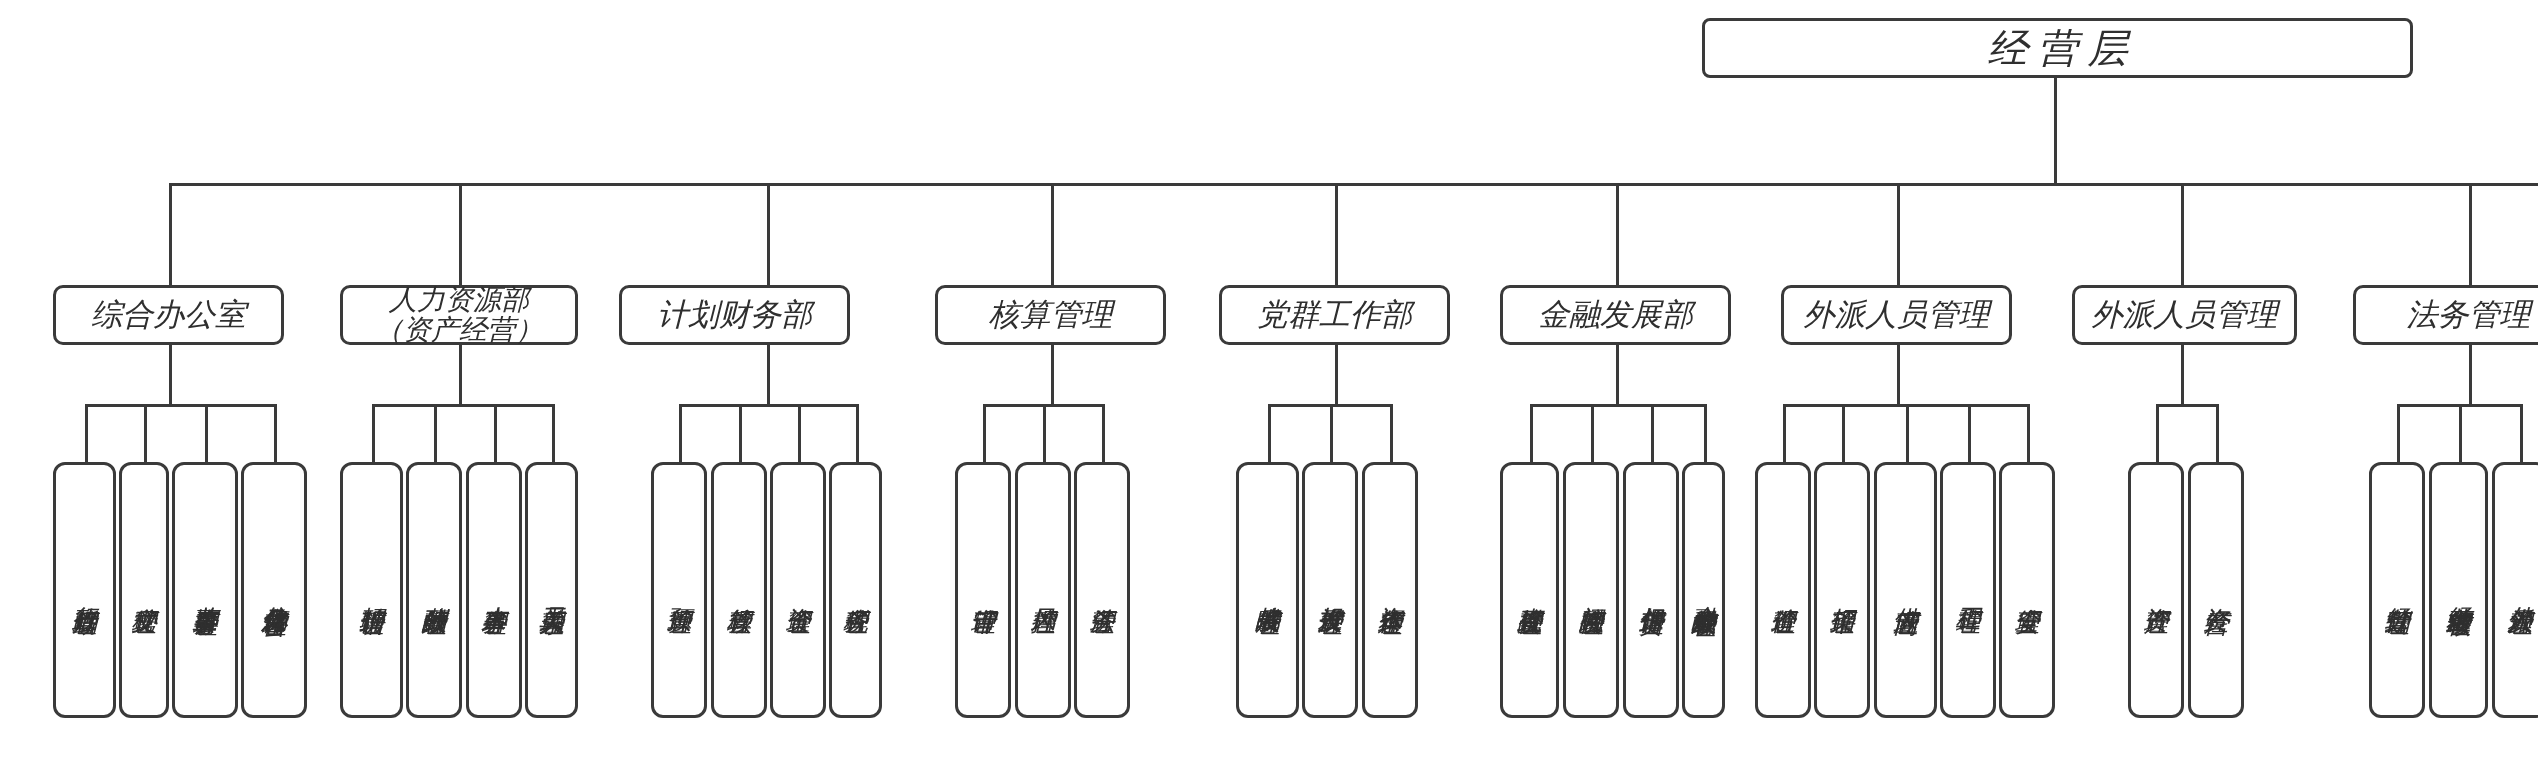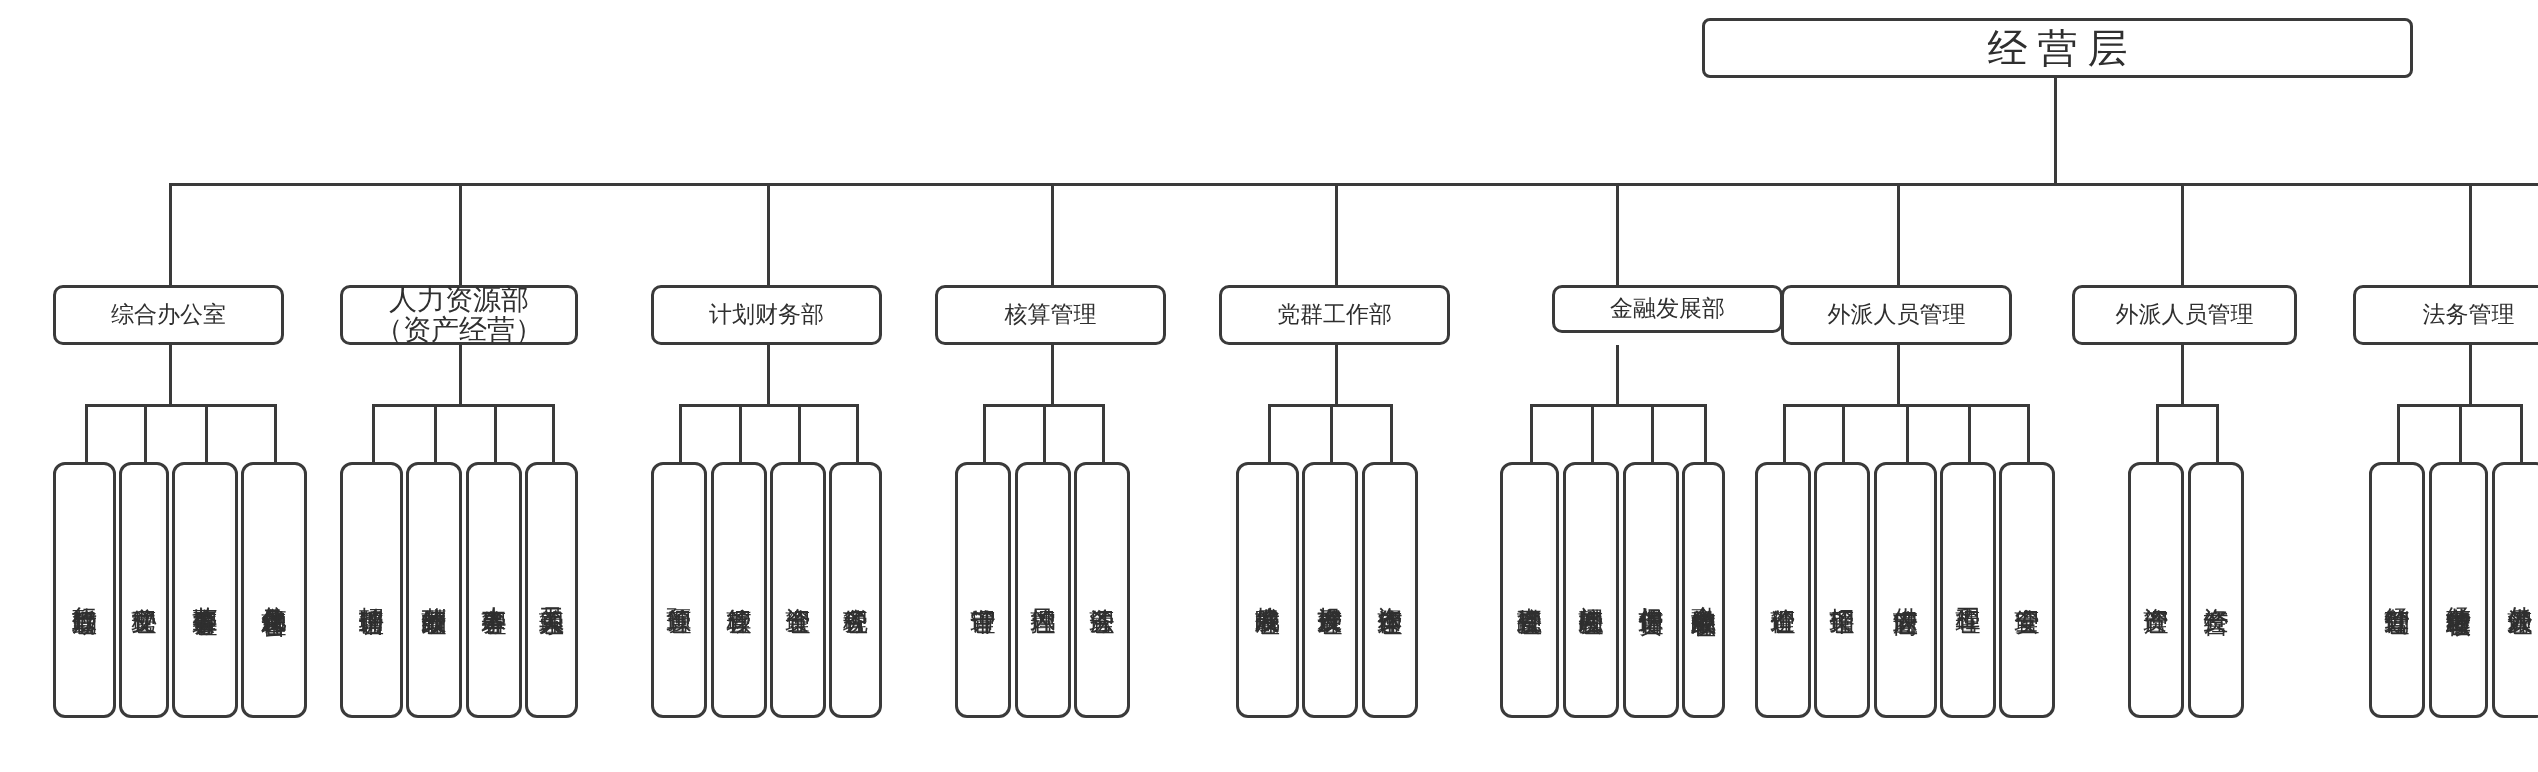--- a/index.html
+++ b/index.html
@@ -7,20 +7,21 @@
     font-family:"Liberation Sans","DejaVu Sans",sans-serif;
     color:#333333;
     -webkit-font-smoothing:antialiased;
   }
   #chart-root{
     position:relative;
     width:2538px;
     height:772px;
     background:#ffffff;
     overflow:hidden;
+    font-style:italic;
   }
 
   
   .conn-h,.conn-v{
     position:absolute;
     background:#3a3a3a;
   }
   .conn-h{height:3px;}
   .conn-v{width:3px;}
 
@@ -51,21 +52,21 @@
     border:3px solid #3a3a3a;
     border-radius:10px;
     background:#ffffff;
     display:flex;
     flex-direction:column;
     align-items:center;
     justify-content:center;
     overflow:visible;
   }
   .dept-label{
-    font-size:23px;
+    font-size:31px;
     line-height:1.18;
     color:#2f2f2f;
     white-space:nowrap;
     text-align:center;
   }
   .dept-label.two-line{
     font-size:28px;
     line-height:1.08;
   }
 
@@ -168,36 +169,36 @@
         <div class="dept-label">
           <div>综合办公室</div>
         </div>
       </div>
       <div class="dept-node" style="left: 340px; top: 285px; width: 238px; height: 60px;">
         <div class="dept-label two-line">
           <div>人力资源部</div>
           <div>（资产经营）</div>
         </div>
       </div>
-      <div class="dept-node" style="left: 651px; top: 285px; width: 231px; height: 60px;">
+      <div class="dept-node" style="left: 619px; top: 285px; width: 231px; height: 60px;">
         <div class="dept-label">
           <div>计划财务部</div>
         </div>
       </div>
       <div class="dept-node" style="left: 935px; top: 285px; width: 231px; height: 60px;">
         <div class="dept-label">
           <div>核算管理</div>
         </div>
       </div>
       <div class="dept-node" style="left: 1219px; top: 285px; width: 231px; height: 60px;">
         <div class="dept-label">
           <div>党群工作部</div>
         </div>
       </div>
-      <div class="dept-node" style="left: 1552px; top: 285px; width: 231px; height: 48px;">
+      <div class="dept-node" style="left: 1500px; top: 285px; width: 231px; height: 60px;">
         <div class="dept-label">
           <div>金融发展部</div>
         </div>
       </div>
       <div class="dept-node" style="left: 1781px; top: 285px; width: 231px; height: 60px;">
         <div class="dept-label">
           <div>外派人员管理</div>
         </div>
       </div>
       <div class="dept-node" style="left: 2072px; top: 285px; width: 225px; height: 60px;">

